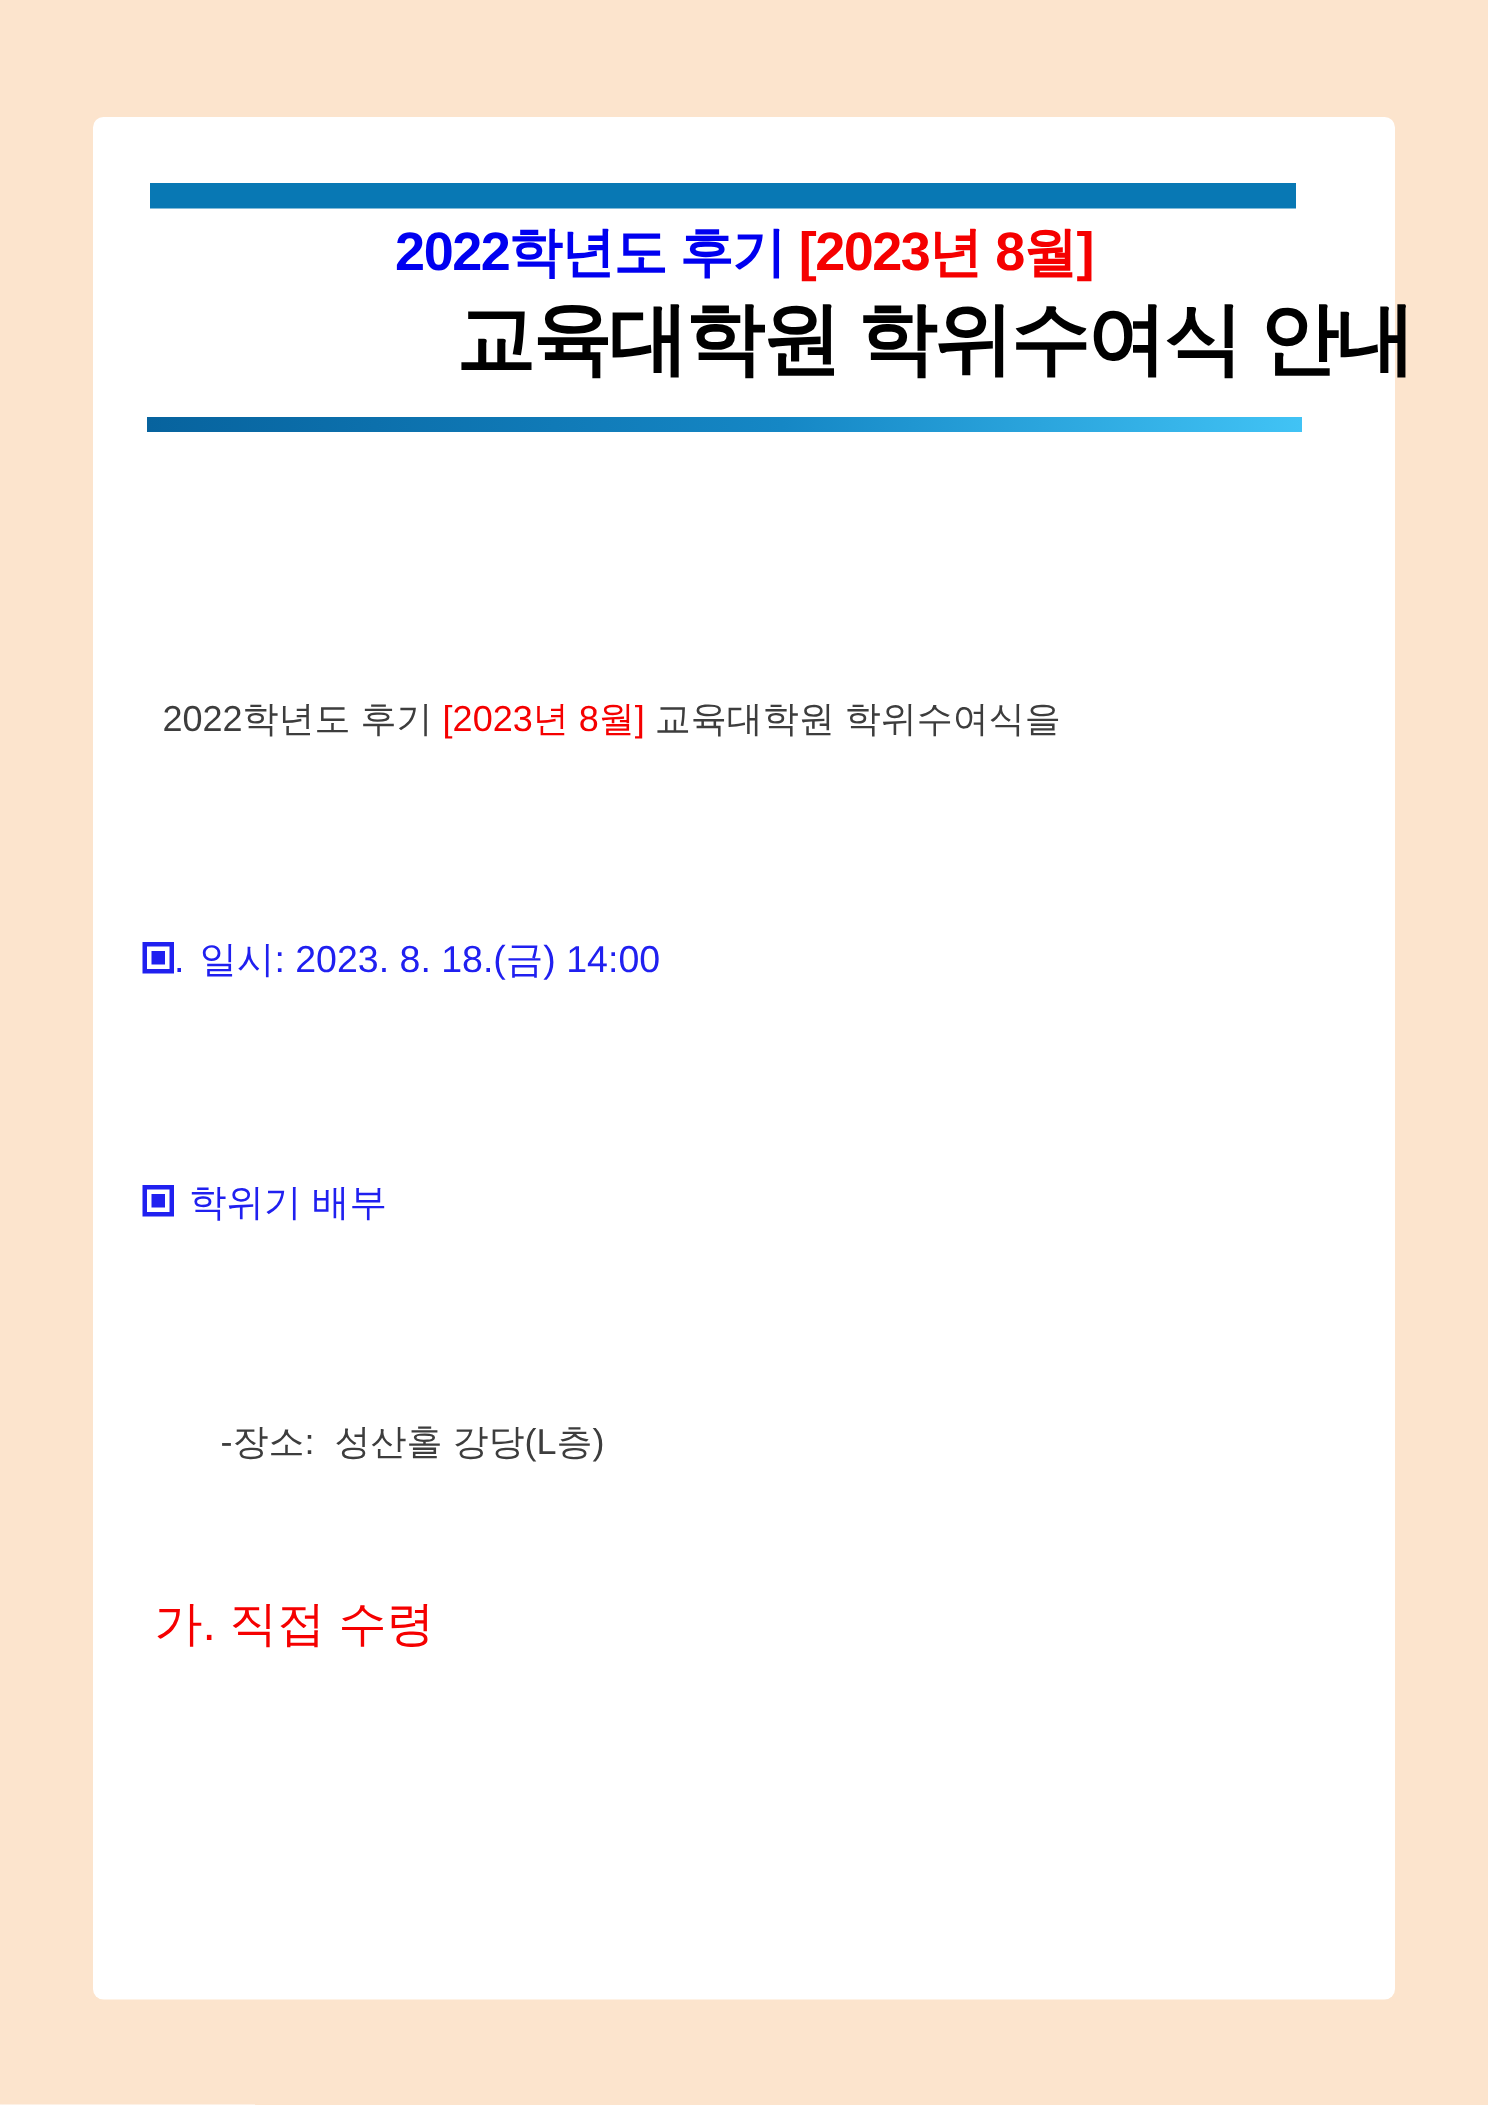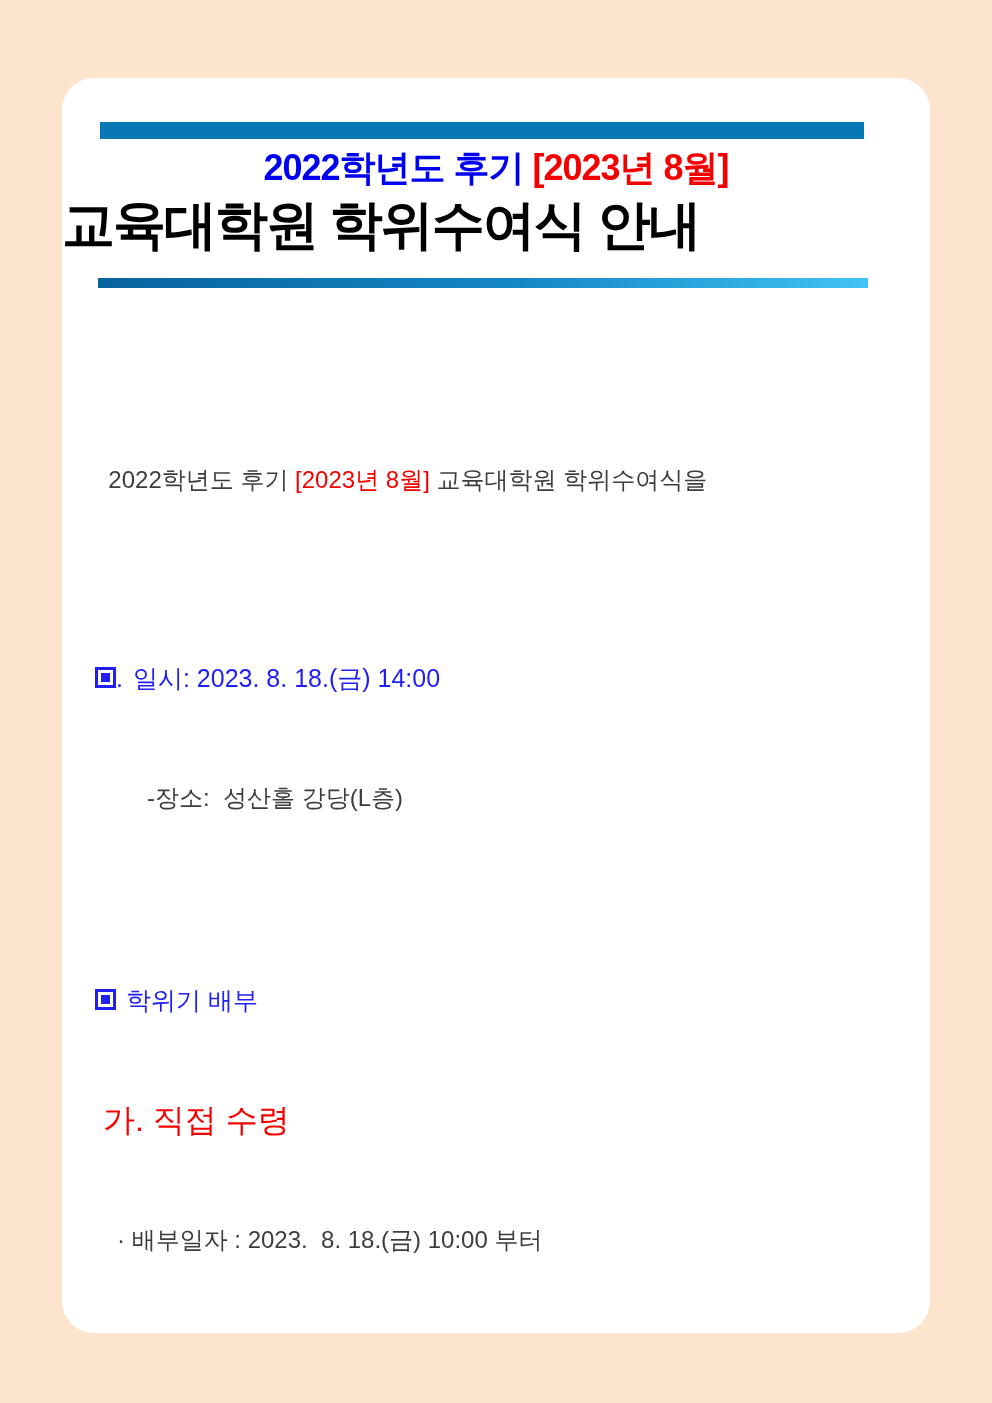--- a/index.html
+++ b/index.html
@@ -4,36 +4,36 @@
 <style>
   html,body{margin:0;padding:0;}
   body{
     width:992px;height:1403px;
     background:#fce4cd;
     font-family:"Liberation Sans","DejaVu Sans",sans-serif;
     position:relative;overflow:hidden;
   }
   .card{
     position:absolute;left:62px;top:78px;width:868px;height:1255px;
-    background:#ffffff;border-radius:32px;
+    background:#ffffff;border-radius:7px;
   }
   .bar-top{
     position:absolute;left:38px;top:44px;width:764px;height:17px;
     background:#0878b4;
   }
   .title1{
     position:absolute;left:0;top:66px;width:100%;
     text-align:center;font-size:36px;font-weight:bold;letter-spacing:-1px;
     white-space:pre-wrap;
   }
   .title1 .t-blue{color:#0000f0;}
   .title1 .t-red{color:#f50000;}
   .title2{
-    position:absolute;left:0;top:112px;width:100%;
-    text-align:left;font-size:53px;font-weight:900;color:#000000;
+    position:absolute;left:12px;top:112px;width:100%;
+    text-align:right;font-size:53px;font-weight:900;color:#000000;
     letter-spacing:-2px;white-space:pre-wrap;
   }
   .bar-grad{
     position:absolute;left:36px;top:200px;width:770px;height:10px;
     background:linear-gradient(90deg,#07639e 0%,#1587c5 55%,#41c3f5 100%);
   }
   .body-text{
     position:absolute;left:33px;top:262px;width:810px;
     font-size:24px;line-height:40px;color:#3d3d3d;
     white-space:pre-wrap;
@@ -46,46 +46,45 @@
     display:inline-block;width:15px;height:15px;
     border:3px solid #2020f0;position:relative;vertical-align:-1px;
   }
   .sq::after{
     content:"";position:absolute;left:3px;top:3px;width:9px;height:9px;
     background:#2020f0;
   }
   .venue{padding-left:52px;}
   .sub-head{padding-left:8px;font-size:32px;}
   .item{padding-left:22px;}
-  .mt-section{margin-top:38px;}
+  .mt-section{}
   .mt-section2{margin-top:42px;}
 </style>
 </head>
 <body>
 
 <div class="card">
 
   <div class="bar-top"></div>
 
   <div class="title1"><span class="t-blue">2022학년도 후기 </span><span class="t-red">[2023년 8월]</span></div>
 
   <div class="title2">교육대학원 학위수여식 안내</div>
 
   <div class="bar-grad"></div>
 
   <div class="body-text">
 
     <div class="line"><span>  2022학년도 후기 </span><span class="red">[2023년 8월]</span><span> 교육대학원 학위수여식을</span></div>
 
     <div class="line sec-head mt-section"><span class="sq"></span><span>.</span><span class="sec-title">일시: 2023. 8. 18.(금) 14:00</span></div>
+    <div class="line sec-head mt-section2"><span class="sq"></span><span></span><span class="sec-title">학위기 배부</span></div>
+
     <div class="line venue">-장소:  성산홀 강당(L층)</div>
-
-    <div class="line sec-head mt-section2"><span class="sq"></span><span></span><span class="sec-title">학위기 배부</span></div>
     <div class="line sub-head red">가. 직접 수령</div>
-    <div class="line item">· 배부일자 : 2023.  8. 18.(금) 10:00 부터</div>
     
     
     
     
     
     
 
     
     
     

